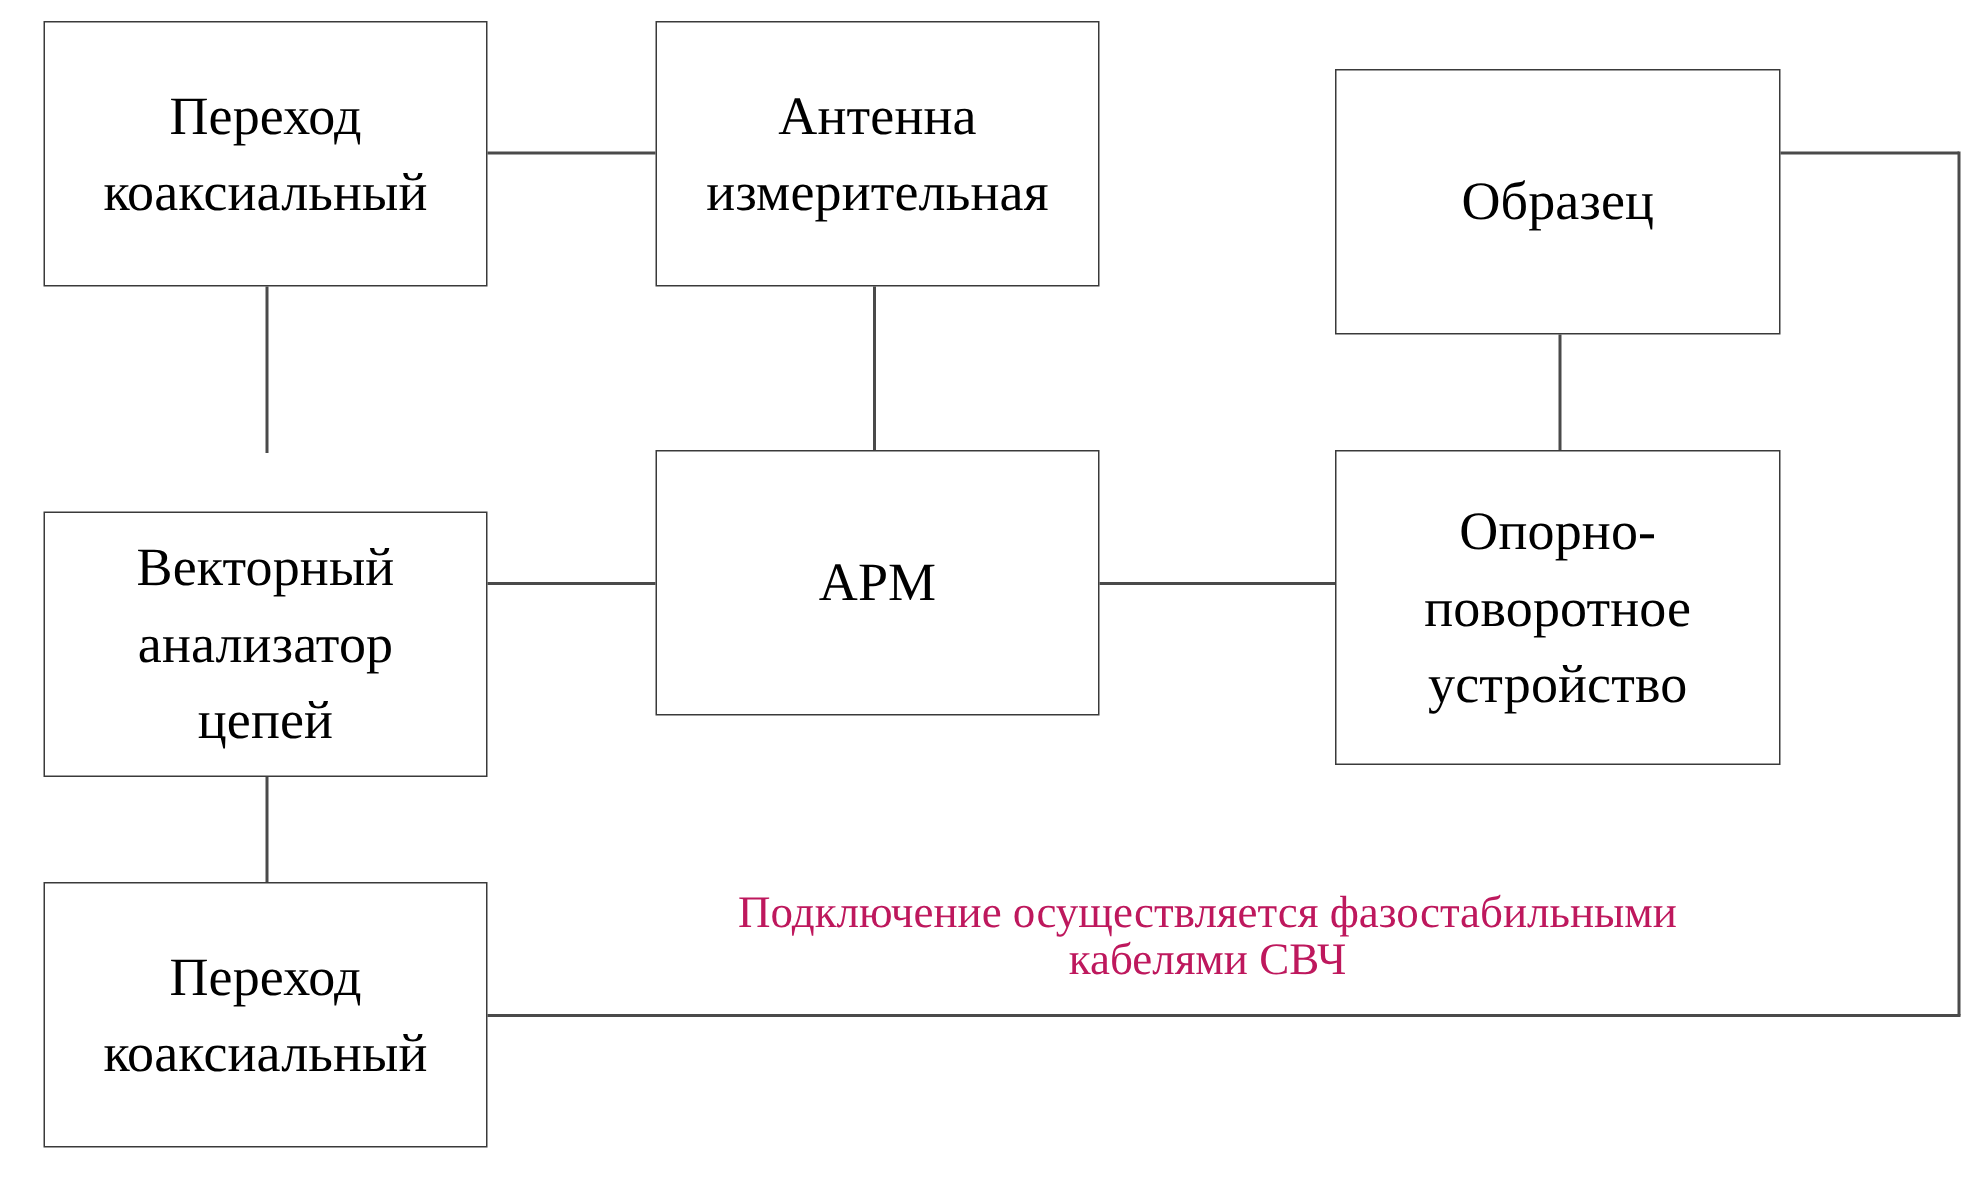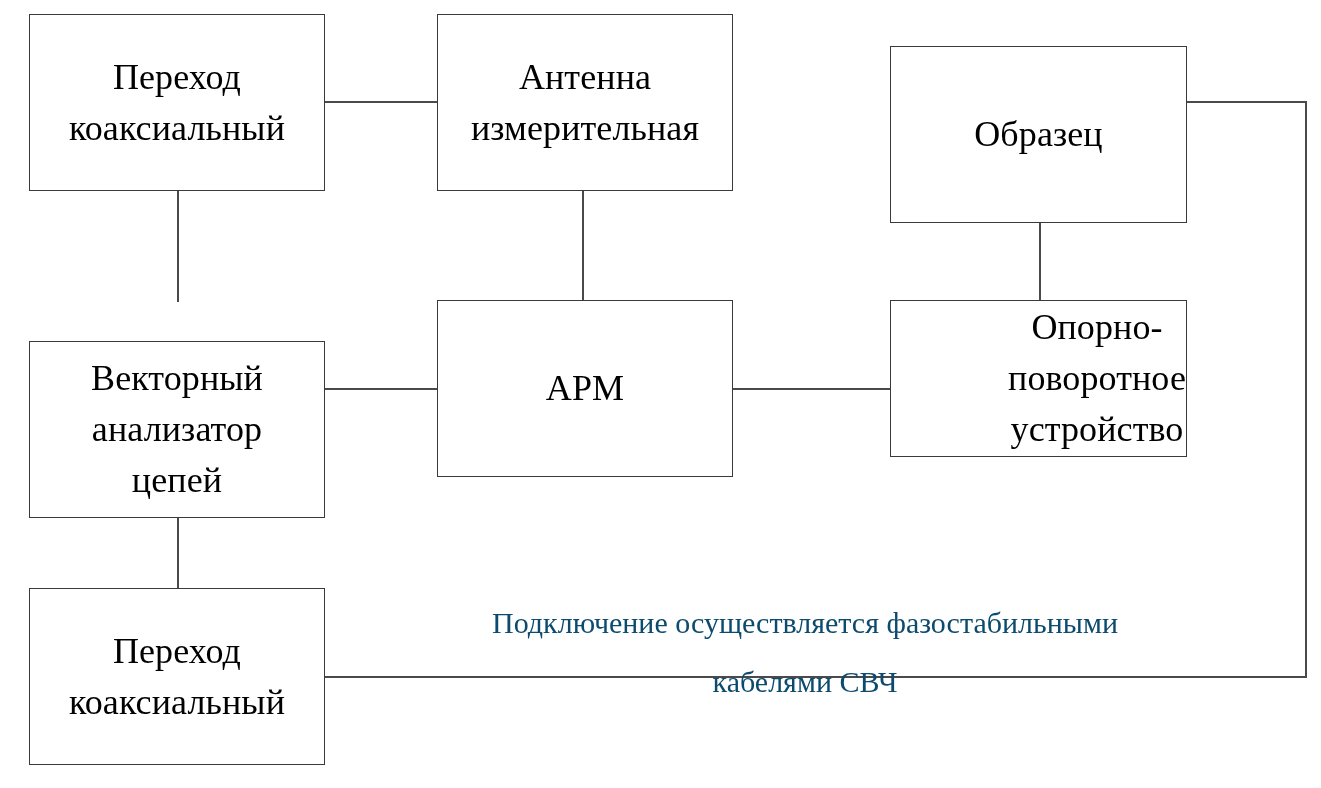--- a/index.html
+++ b/index.html
@@ -42,23 +42,23 @@
     position: absolute;
     background: #4a4a4a;
     z-index: 1;
   }
   .conn.h { height: 1.7px; }
   .conn.v { width: 1.7px; }
   .caption {
     position: absolute;
     text-align: center;
     font-size: 30px;
-    line-height: 59px;
+    line-height: 31px;
     white-space: pre-line;
-    color: #0c4a6e;
+    color: #be185d;
     z-index: 2;
   }
 </style>
 </head>
 <body>
 
 <div id="canvas">
 
   <div class="conn h" style="left:324px; top:101px; width:114px;"></div>
 
@@ -97,21 +97,21 @@
   <div class="node" style="left:29px; top:300px; width:296px; height:177px;margin-top:41px;">
     <span class="node-label">Векторный
 анализатор
 цепей</span>
   </div>
 
   <div class="node" style="left:437px; top:300px; width:296px; height:177px;">
     <span class="node-label">АРМ</span>
   </div>
 
-  <div class="node" style="left:890px; top:300px; width:297px; height:157px;justify-content:flex-end;">
+  <div class="node" style="left:890px; top:300px; width:297px; height:210px;">
     <span class="node-label">Опорно-
 поворотное
 устройство</span>
   </div>
 
   <div class="node" style="left:29px; top:588px; width:296px; height:177px;">
     <span class="node-label">Переход
 коаксиальный</span>
   </div>
 

